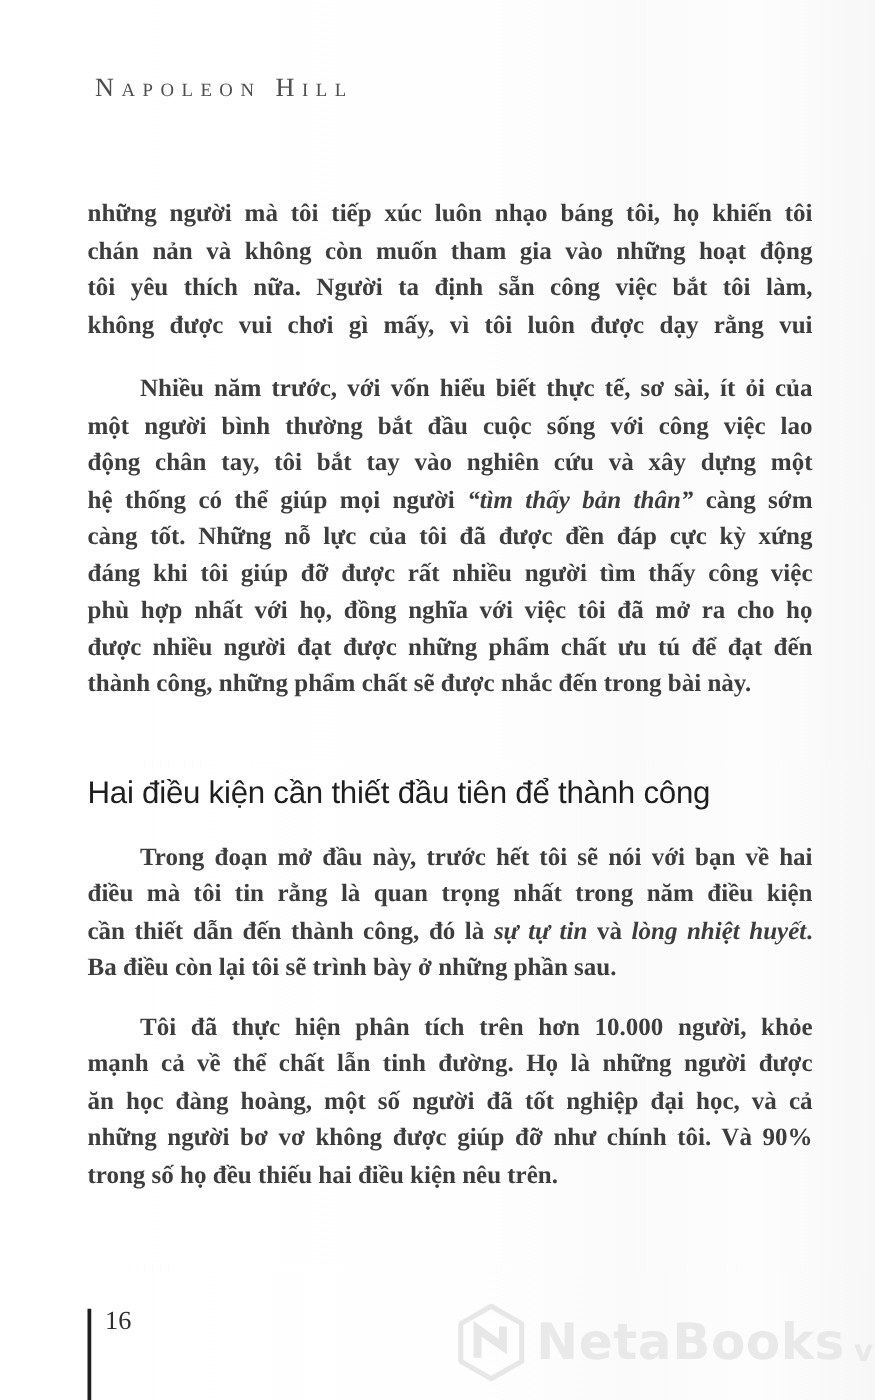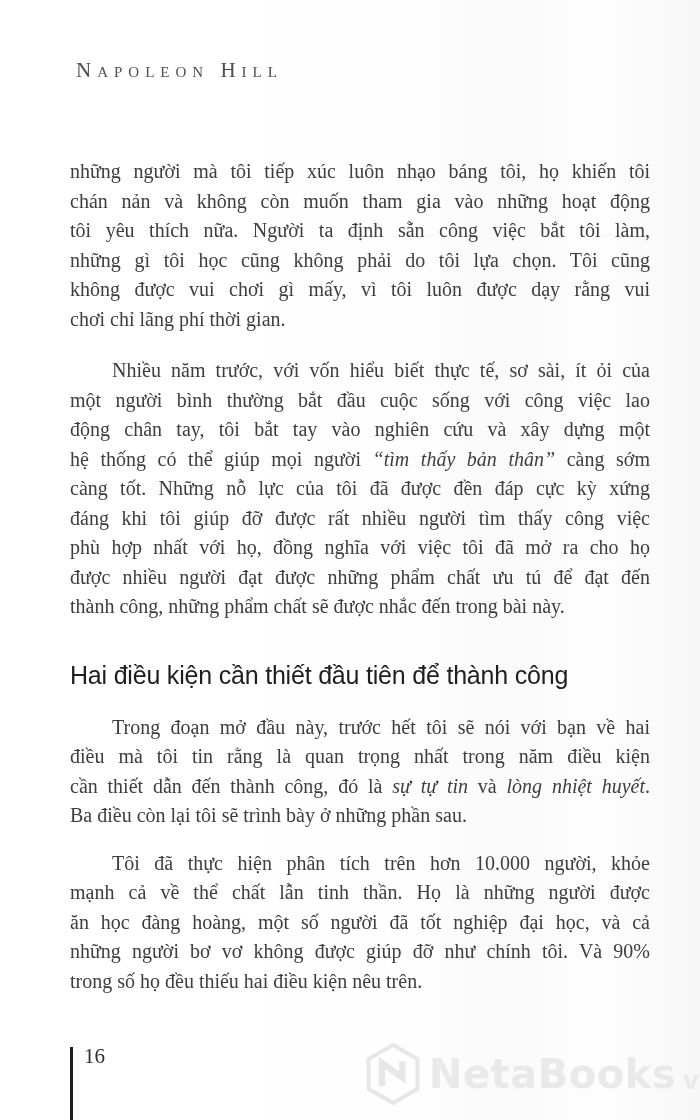--- a/index.html
+++ b/index.html
@@ -25,27 +25,28 @@
   .text-col {
     position: absolute;
     left: 70px;
     top: 157px;
     width: 580px;
     color: #3d3d3d;
     font-size: 20px;
     line-height: 29.5px;
   }
   .para { margin: 0 0 22px 0; }
-  .para[data-name="paragraph-2"] { margin-bottom: 33px; }
+  .para[data-name="paragraph-2"] { margin-bottom: 51px; }
   .para[data-name="paragraph-3"] { margin-bottom: 18px; }
   .line {
     text-align: justify;
     text-align-last: justify;
     -moz-text-align-last: justify;
     min-height: 29.5px;
+    font-weight: bold;
   }
   .line.last { text-align-last: left; -moz-text-align-last: left; }
   .line.indent { text-indent: 42px; }
   .it { font-style: italic; }
   .heading {
     margin: 0 0 17px 0;
     font-family: "Liberation Sans", sans-serif;
     font-weight: 400;
     font-size: 25px;
     line-height: 41px;
@@ -98,23 +99,21 @@
 
 <div class="page" data-name="book-page">
 
   <div class="running-header" data-name="running-header-author">Napoleon Hill</div>
 
   <div class="text-col" data-name="page-body">
     <div class="para" data-name="paragraph-1">
         <div class="line" data-name="text-line"><span>những người mà tôi tiếp xúc luôn nhạo báng tôi, họ khiến tôi</span></div>
         <div class="line" data-name="text-line"><span>chán nản và không còn muốn tham gia vào những hoạt động</span></div>
         <div class="line" data-name="text-line"><span>tôi yêu thích nữa. Người ta định sẵn công việc bắt tôi làm,</span></div>
-        <div class="line" data-name="text-line"><span>những gì tôi học cũng không phải do tôi lựa chọn. Tôi cũng</span></div>
         <div class="line" data-name="text-line"><span>không được vui chơi gì mấy, vì tôi luôn được dạy rằng vui</span></div>
-        <div class="line last" data-name="text-line"><span>chơi chỉ lãng phí thời gian.</span></div>
       </div>
 
     <div class="para" data-name="paragraph-2">
         <div class="line indent" data-name="text-line"><span>Nhiều năm trước, với vốn hiểu biết thực tế, sơ sài, ít ỏi của</span></div>
         <div class="line" data-name="text-line"><span>một người bình thường bắt đầu cuộc sống với công việc lao</span></div>
         <div class="line" data-name="text-line"><span>động chân tay, tôi bắt tay vào nghiên cứu và xây dựng một</span></div>
         <div class="line" data-name="text-line"><span>hệ thống có thể giúp mọi người </span><span class="it">“tìm thấy bản thân”</span><span> càng sớm</span></div>
         <div class="line" data-name="text-line"><span>càng tốt. Những nỗ lực của tôi đã được đền đáp cực kỳ xứng</span></div>
         <div class="line" data-name="text-line"><span>đáng khi tôi giúp đỡ được rất nhiều người tìm thấy công việc</span></div>
         <div class="line" data-name="text-line"><span>phù hợp nhất với họ, đồng nghĩa với việc tôi đã mở ra cho họ</span></div>
@@ -126,21 +125,21 @@
 
     <div class="para" data-name="paragraph-3">
         <div class="line indent" data-name="text-line"><span>Trong đoạn mở đầu này, trước hết tôi sẽ nói với bạn về hai</span></div>
         <div class="line" data-name="text-line"><span>điều mà tôi tin rằng là quan trọng nhất trong năm điều kiện</span></div>
         <div class="line" data-name="text-line"><span>cần thiết dẫn đến thành công, đó là </span><span class="it">sự tự tin</span><span> và </span><span class="it">lòng nhiệt huyết</span><span>.</span></div>
         <div class="line last" data-name="text-line"><span>Ba điều còn lại tôi sẽ trình bày ở những phần sau.</span></div>
       </div>
 
     <div class="para" data-name="paragraph-4">
         <div class="line indent" data-name="text-line"><span>Tôi đã thực hiện phân tích trên hơn 10.000 người, khỏe</span></div>
-        <div class="line" data-name="text-line"><span>mạnh cả về thể chất lẫn tinh thần. Họ là những người được</span></div>
+        <div class="line" data-name="text-line"><span>mạnh cả về thể chất lẫn tinh đường. Họ là những người được</span></div>
         <div class="line" data-name="text-line"><span>ăn học đàng hoàng, một số người đã tốt nghiệp đại học, và cả</span></div>
         <div class="line" data-name="text-line"><span>những người bơ vơ không được giúp đỡ như chính tôi. Và 90%</span></div>
         <div class="line last" data-name="text-line"><span>trong số họ đều thiếu hai điều kiện nêu trên.</span></div>
       </div>
   </div>
 
   <div class="footer-rule" data-name="footer-rule"></div>
 
   <div class="page-number" data-name="page-number">16</div>
 

